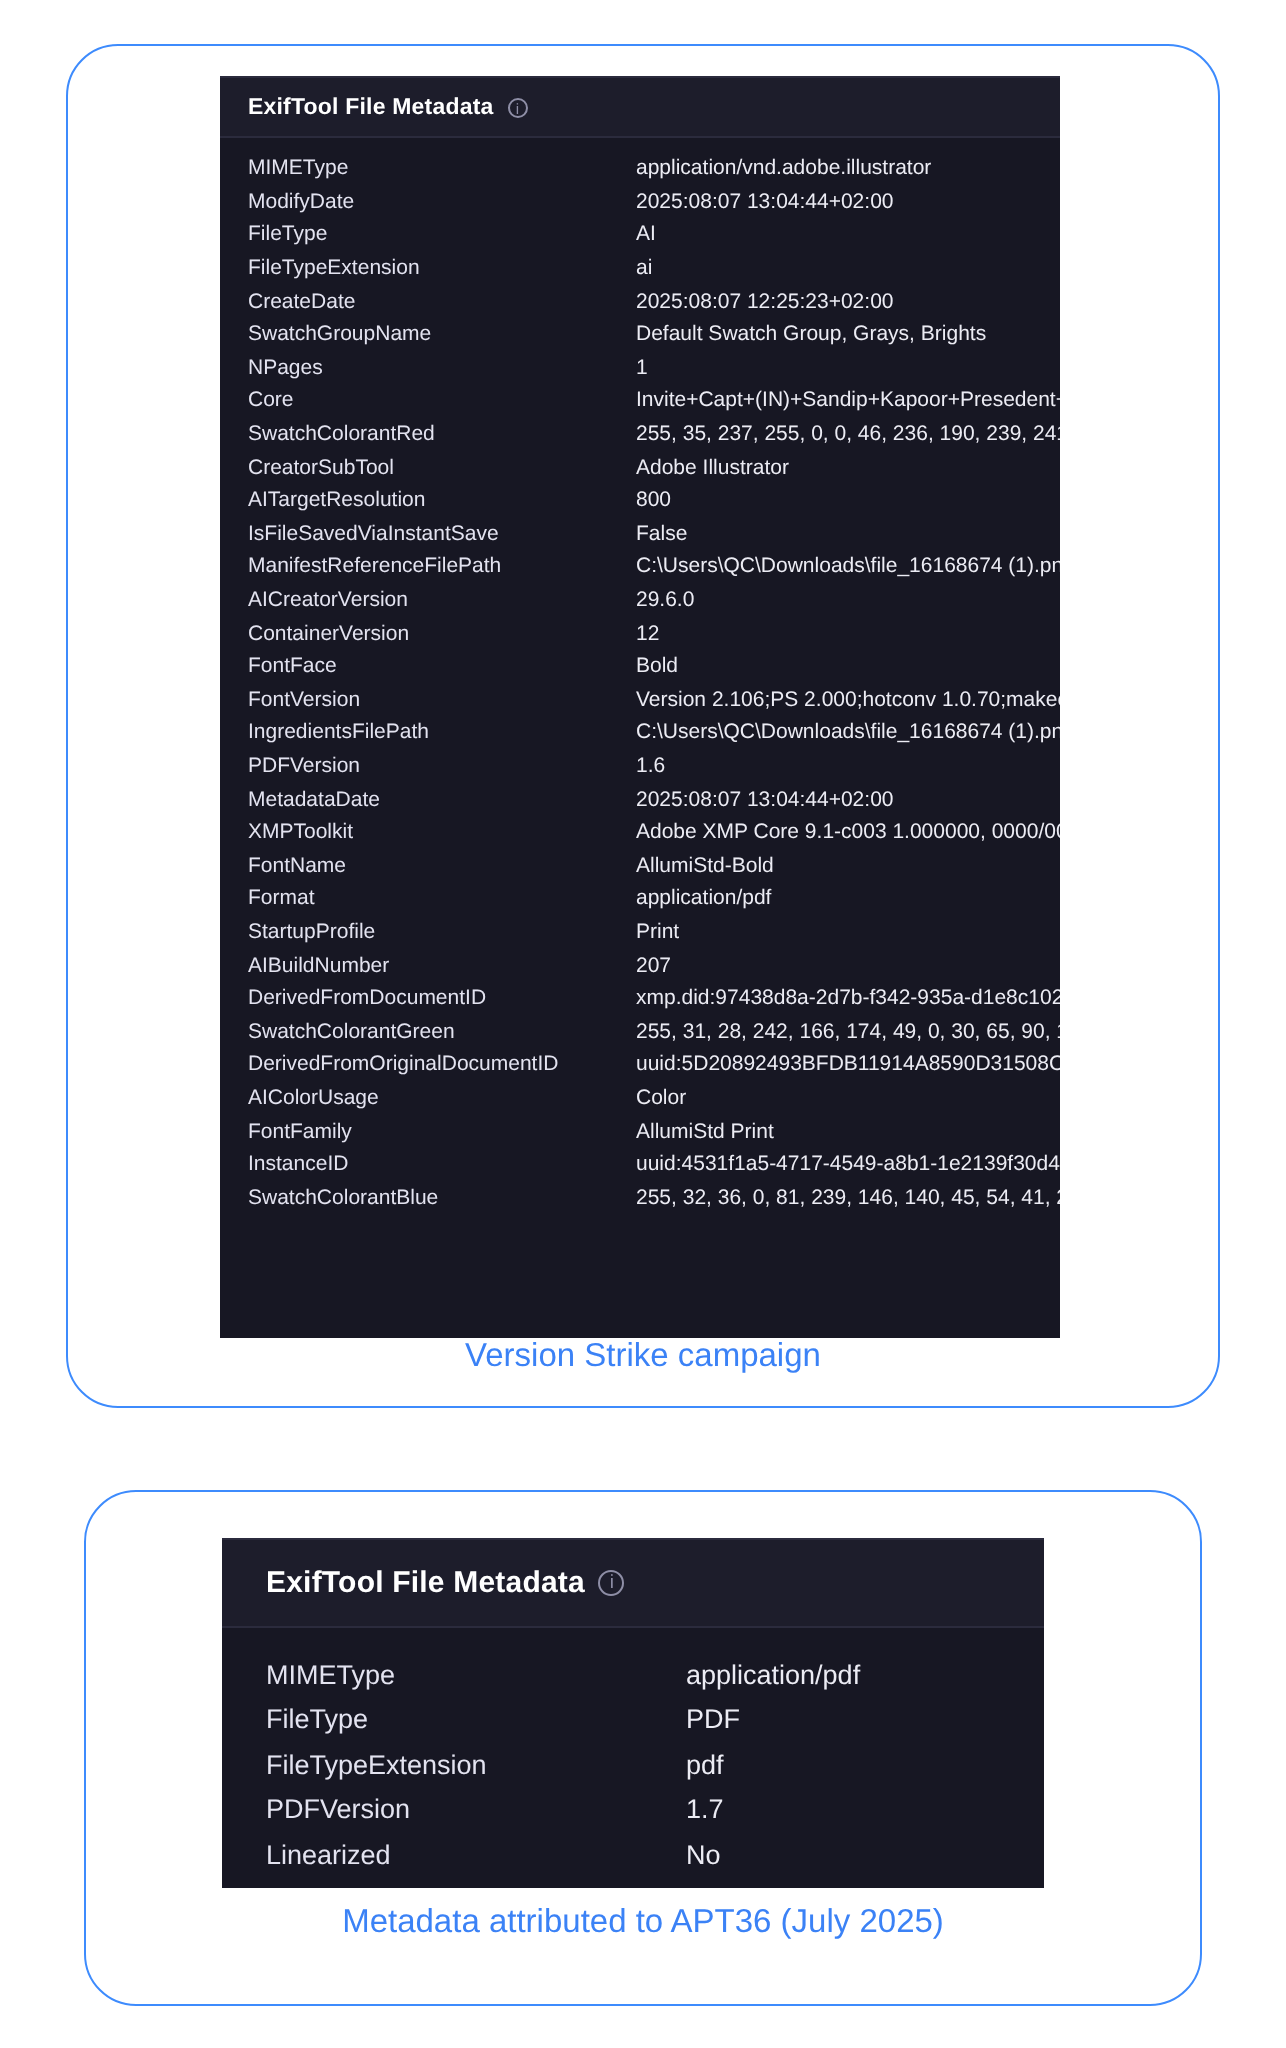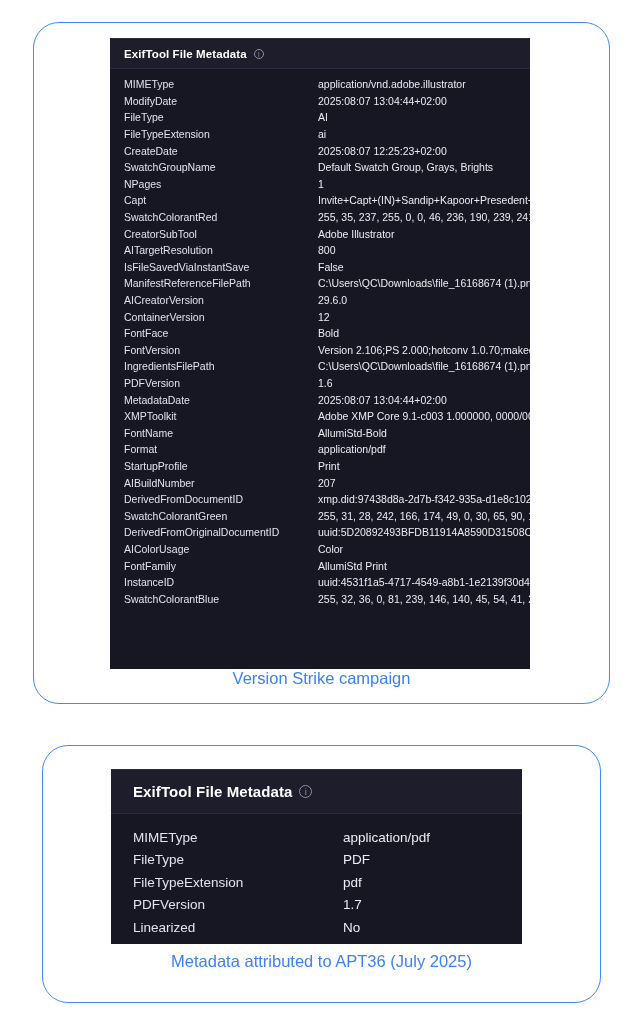--- a/index.html
+++ b/index.html
@@ -166,21 +166,21 @@
           </div>
           <div class="row">
             <span class="k">SwatchGroupName</span>
             <span class="v">Default Swatch Group, Grays, Brights</span>
           </div>
           <div class="row">
             <span class="k">NPages</span>
             <span class="v">1</span>
           </div>
           <div class="row">
-            <span class="k">Capt</span>
+            <span class="k">Core</span>
             <span class="v">Invite+Capt+(IN)+Sandip+Kapoor+Presedent+A</span>
           </div>
           <div class="row">
             <span class="k">SwatchColorantRed</span>
             <span class="v">255, 35, 237, 255, 0, 0, 46, 236, 190, 239, 241, 24</span>
           </div>
           <div class="row">
             <span class="k">CreatorSubTool</span>
             <span class="v">Adobe Illustrator</span>
           </div>

